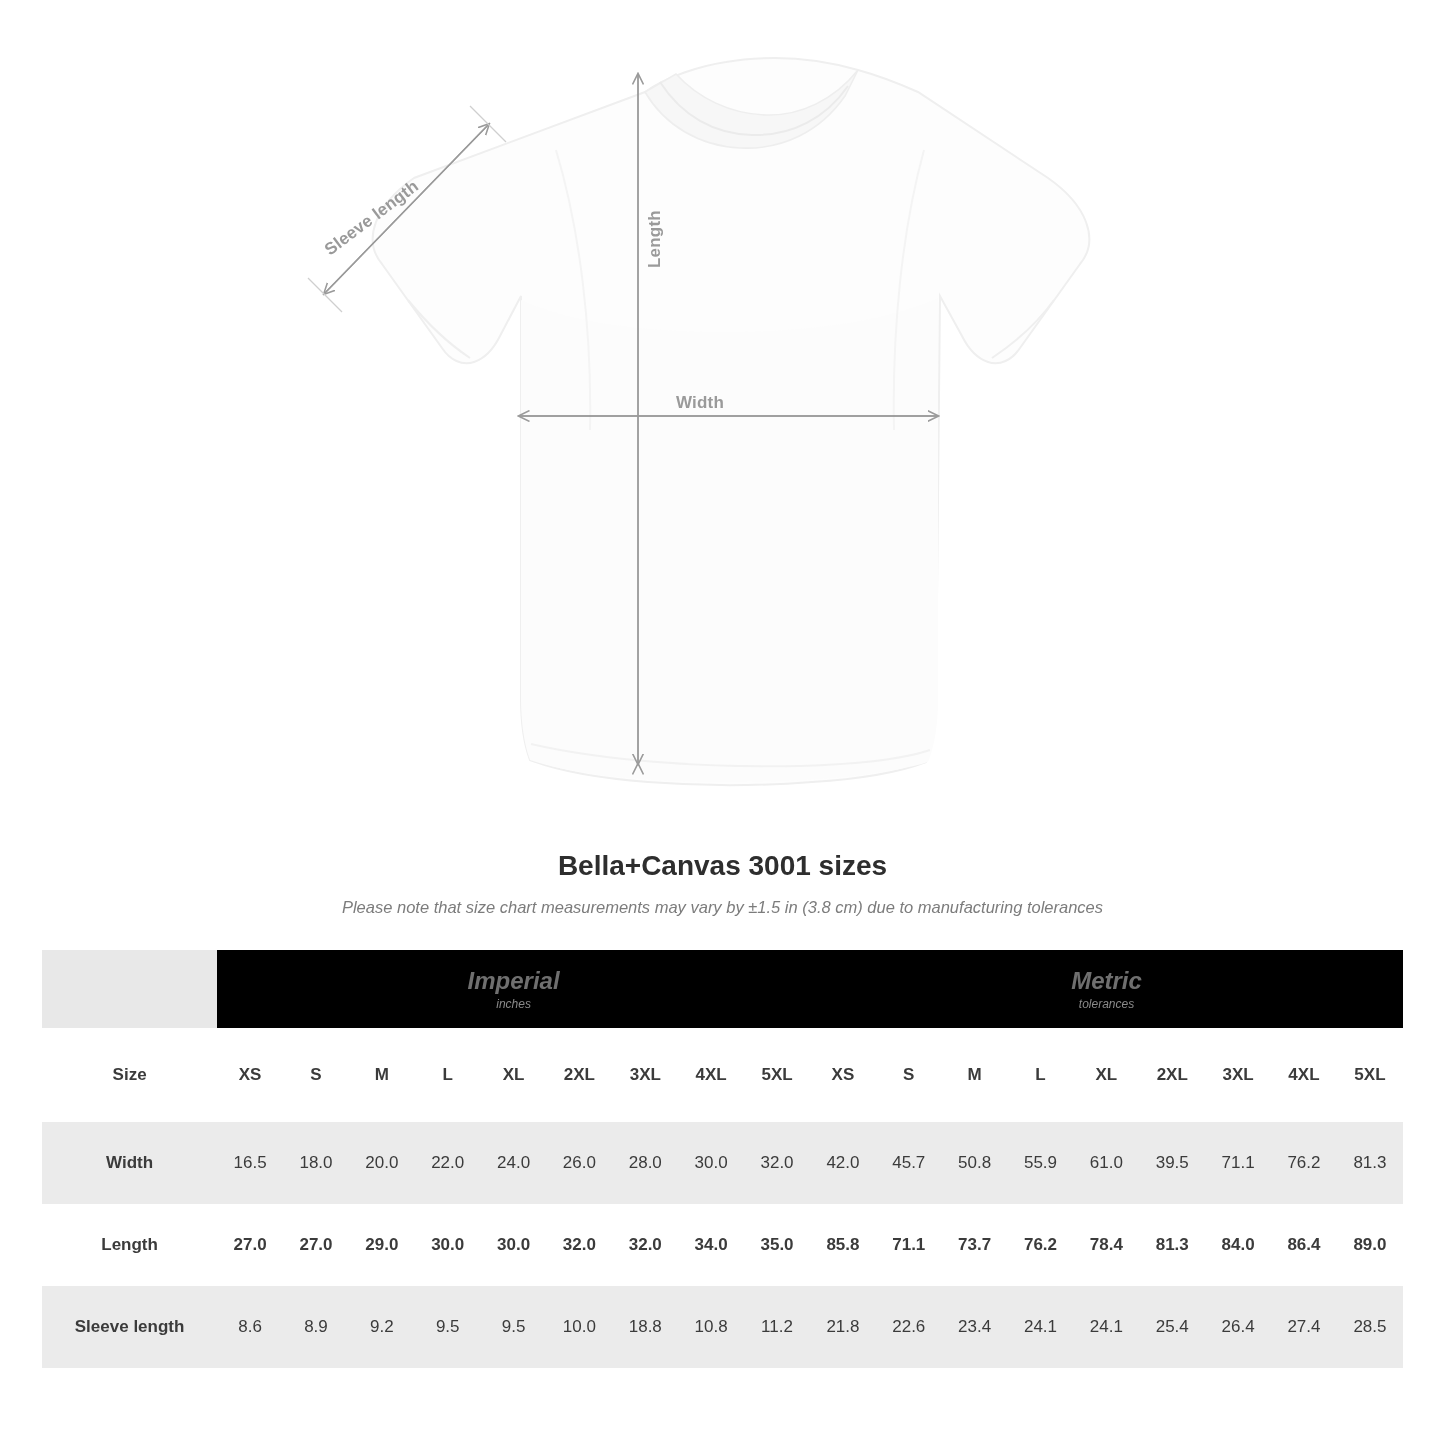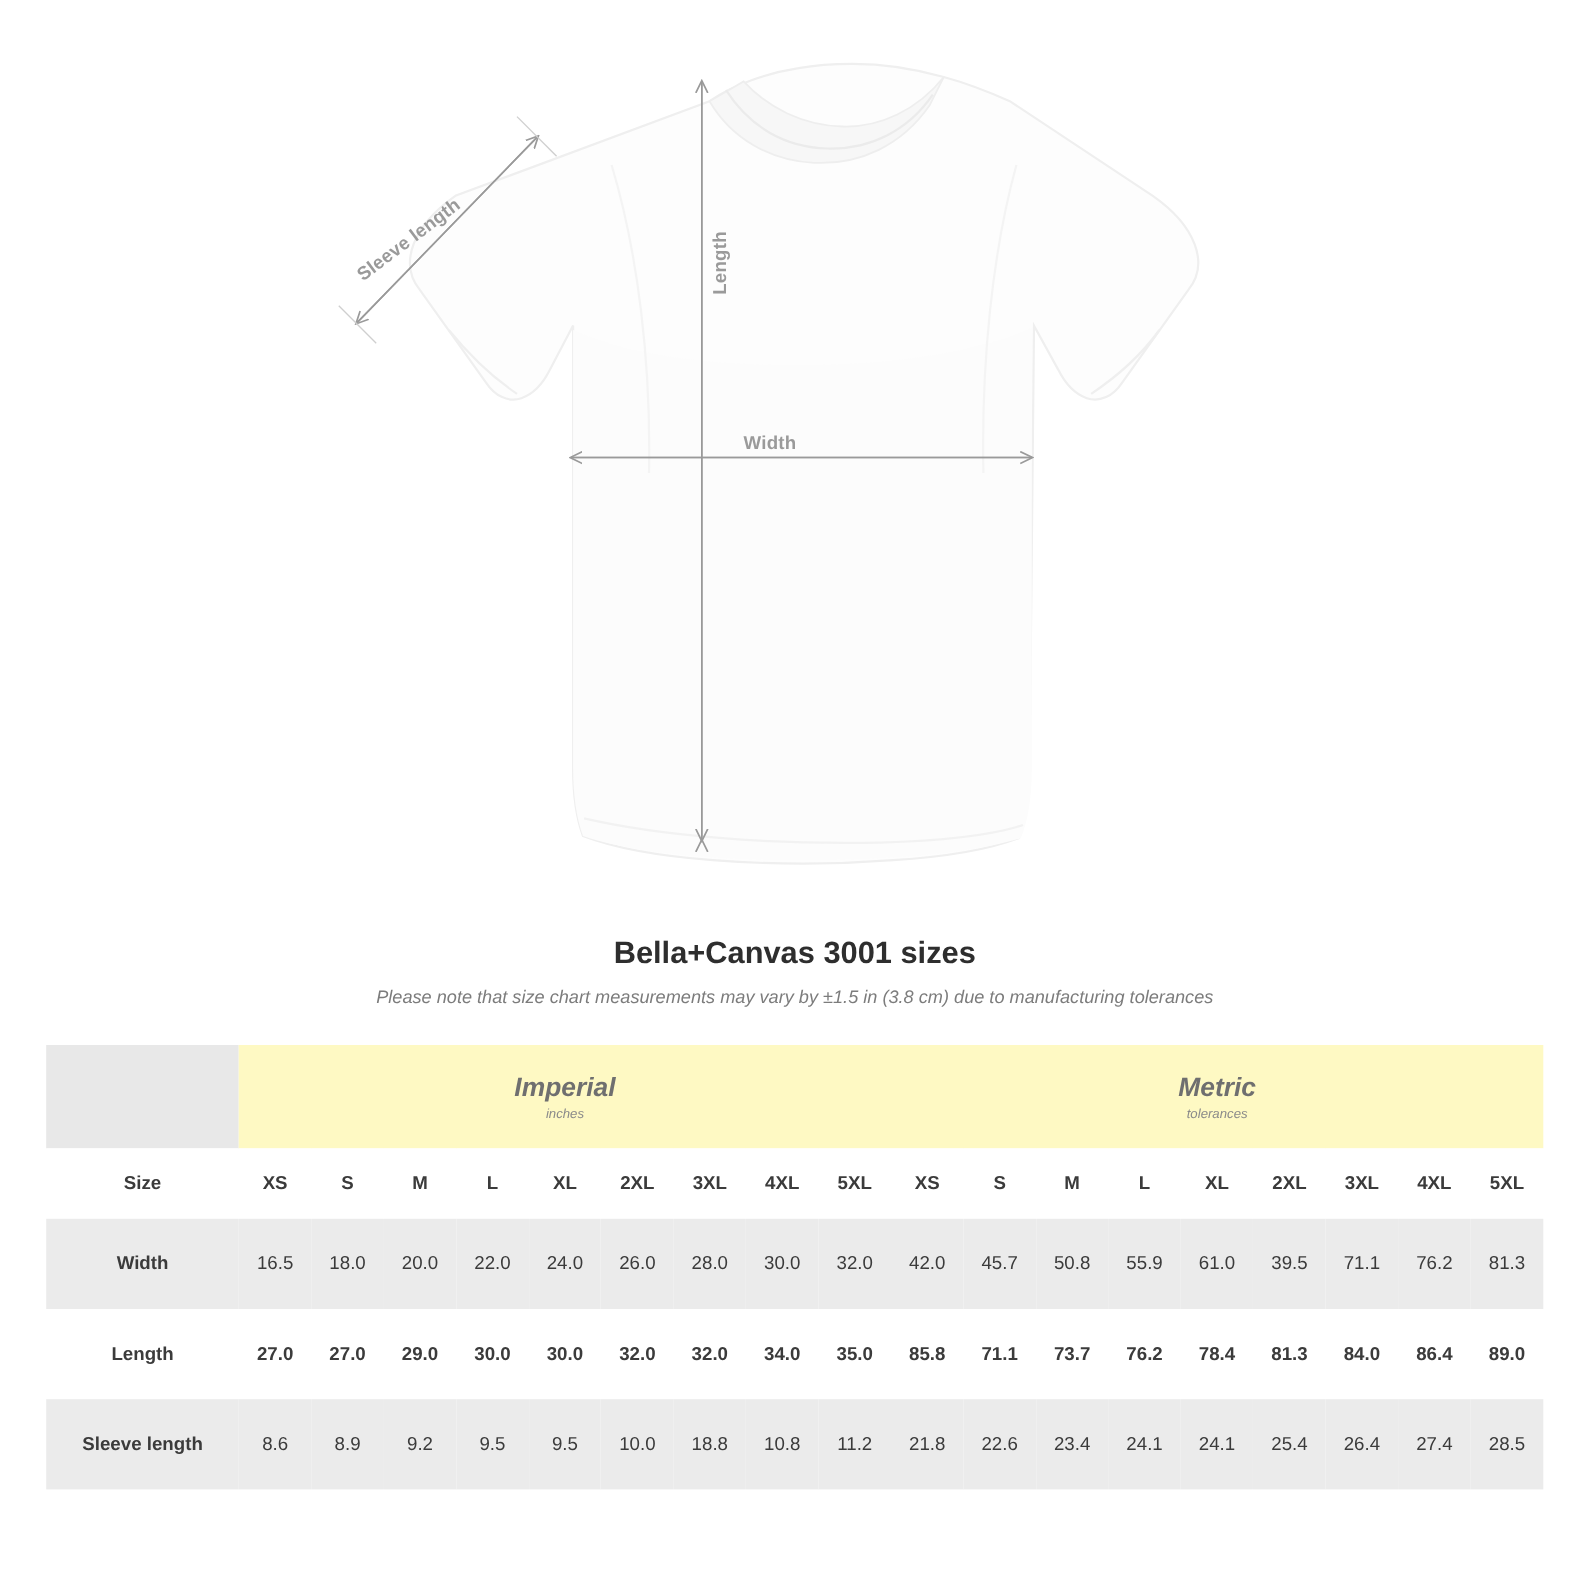--- a/index.html
+++ b/index.html
@@ -81,43 +81,43 @@
   table.size-table {
     border-collapse: collapse;
     width: 1361px;
     table-layout: fixed;
   }
   table.size-table td, table.size-table th {
     padding: 0;
     margin: 0;
   }
   .unit-head {
-    height: 94px;
-    background: #fef9c3;
+    height: 78px;
+    background: #000000;
     text-align: center;
     vertical-align: middle;
   }
   .unit-head .unit-name {
     font-size: 24px;
     font-style: italic;
     font-weight: bold;
     color: #6f6f6f;
     line-height: 1.25;
   }
   .unit-head .unit-sub {
     font-size: 12px;
     font-style: italic;
     color: #8a8a8a;
     line-height: 1.4;
   }
   .blank-head {
     background: #e8e8e8;
   }
   tr.head-row td {
-    height: 64px;
+    height: 94px;
     background: #ffffff;
     text-align: center;
     vertical-align: middle;
     font-size: 17px;
     font-weight: bold;
     color: #3b3b3b;
   }
   tr.head-row td.rowlabel {
     font-size: 17px;
     font-weight: bold;

